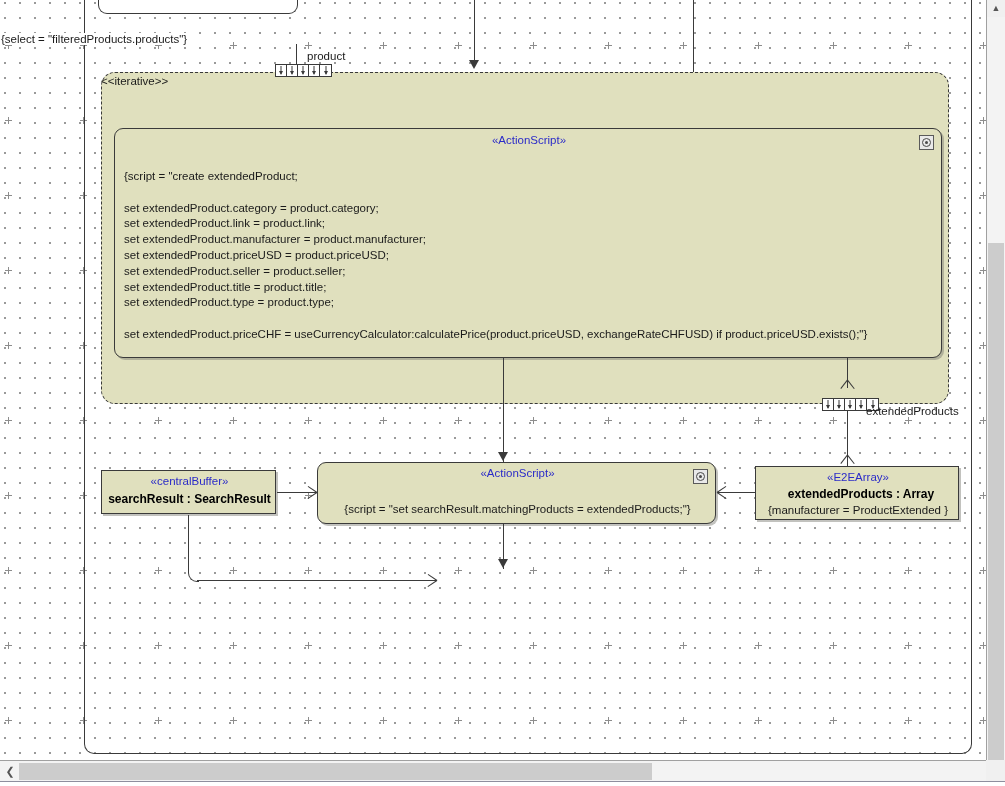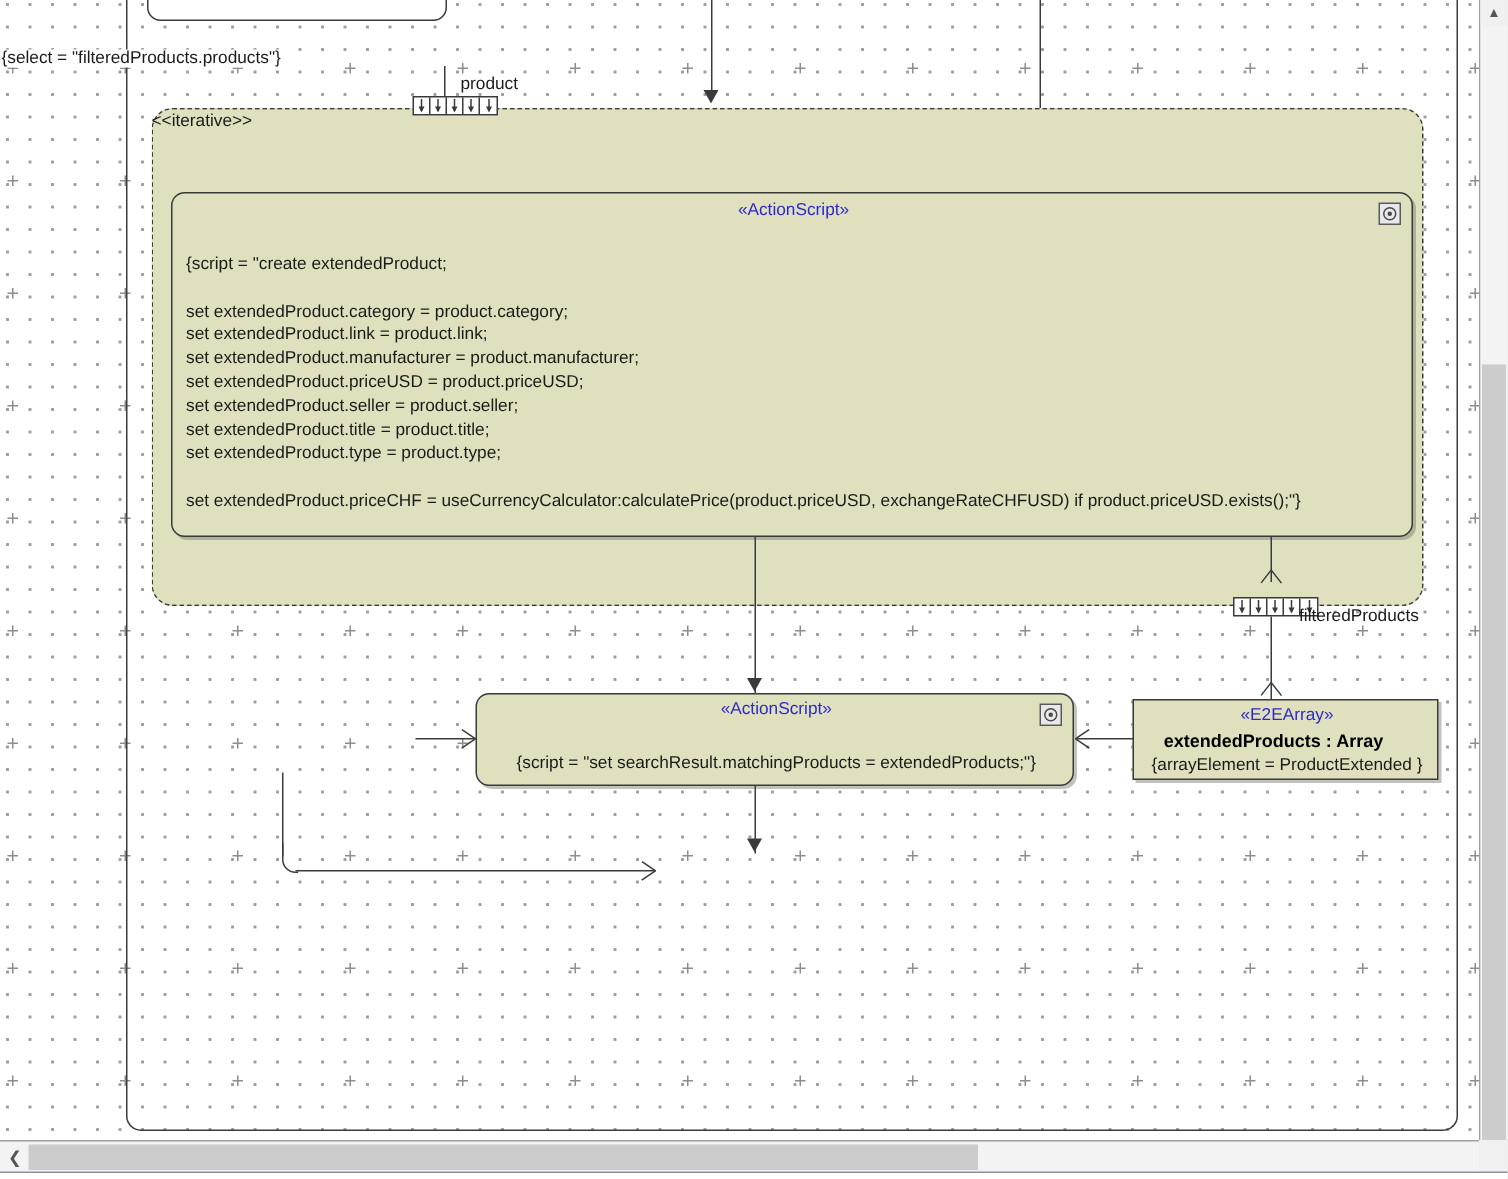--- a/index.html
+++ b/index.html
@@ -113,21 +113,21 @@
   }
   .setmatch-node .stereo{position:absolute;left:0;top:4px;width:399px;}
   .setmatch-node .nodename{position:absolute;left:0;top:21px;width:399px;}
   .setmatch-node .body{position:absolute;left:0;top:40px;width:399px;text-align:center;}
 
   .array-node{
     left:755px;top:466px;width:204px;height:54px;
     border:1px solid #3a3a3a;
   }
   .array-node .stereo{position:absolute;left:0;top:4px;width:204px;}
-  .array-node .nodename{position:absolute;left:4px;top:20px;width:178px;}
+  .array-node .nodename{position:absolute;left:16px;top:20px;width:178px;}
   .array-node .body{position:absolute;left:0;top:37px;width:204px;text-align:center;}
 
   .sums-node{
     left:437px;top:567px;width:127px;height:27px;
     border:1px solid #3a3a3a;border-radius:13px;
     display:flex;align-items:center;justify-content:center;
   }
   .sums-node .nodename{position:static;width:auto;}
 
   
@@ -550,52 +550,56 @@
       </div>
     </div>
 
     <div class="pin" style="left:822px;top:398px;">
       <span class="cell"></span>
       <span class="cell"></span>
       <span class="cell"></span>
       <span class="cell"></span>
       <span class="cell"></span>
     </div>
-    <div class="edge-label" style="left:866px;top:405px;">filteredProducts</div>
+    <div class="edge-label" style="left:866px;top:405px;">extendedProducts</div>
 
     <div class="ln v" style="left:847px;top:358px;height:30px;"></div>
     <div class="arrowhead-down open" style="left:842px;top:380px;"></div>
 
     <div class="ln v" style="left:847px;top:411px;height:55px;"></div>
     <div class="arrowhead-down open" style="left:842px;top:455px;"></div>
 
     <div class="ln v" style="left:503px;top:358px;height:104px;"></div>
     <div class="arrowhead-down" style="left:498px;top:452px;"></div>
 
+    <div class="node buffer-node shadow">
+      <div class="stereo">«centralBuffer»</div>
+      <div class="nodename">searchResult : SearchResult</div>
+    </div>
 
     <div class="ln h" style="left:277px;top:492px;width:40px;"></div>
     <div class="arrowhead-right open" style="left:306px;top:487px;"></div>
 
     <div class="ln v" style="left:188px;top:515px;height:56px;"></div>
     <div class="elbow" style="left:188px;top:562px;width:10px;height:19px;"></div>
     <div class="ln h" style="left:197px;top:580px;width:240px;"></div>
     <div class="arrowhead-right open" style="left:426px;top:575px;"></div>
 
     <div class="node setmatch-node shadow">
       <div class="stereo">«ActionScript»</div>
       <div class="body">{script = "set searchResult.matchingProducts = extendedProducts;"}</div>
       <div class="badge" style="right:7px;top:6px;">
         <span class="ring"></span>
       </div>
     </div>
 
     <div class="node array-node shadow">
       <div class="stereo">«E2EArray»</div>
       <div class="nodename">extendedProducts : Array</div>
-      <div class="body">{arrayElement = ProductExtended }</div>
+      <div class="body">{manufacturer = ProductExtended }</div>
     </div>
 
     <div class="ln h" style="left:718px;top:492px;width:38px;"></div>
     <div class="arrowhead-left open" style="left:717px;top:487px;"></div>
 
     <div class="ln v" style="left:503px;top:524px;height:45px;"></div>
     <div class="arrowhead-down" style="left:498px;top:559px;"></div>
 
 
   </div>

